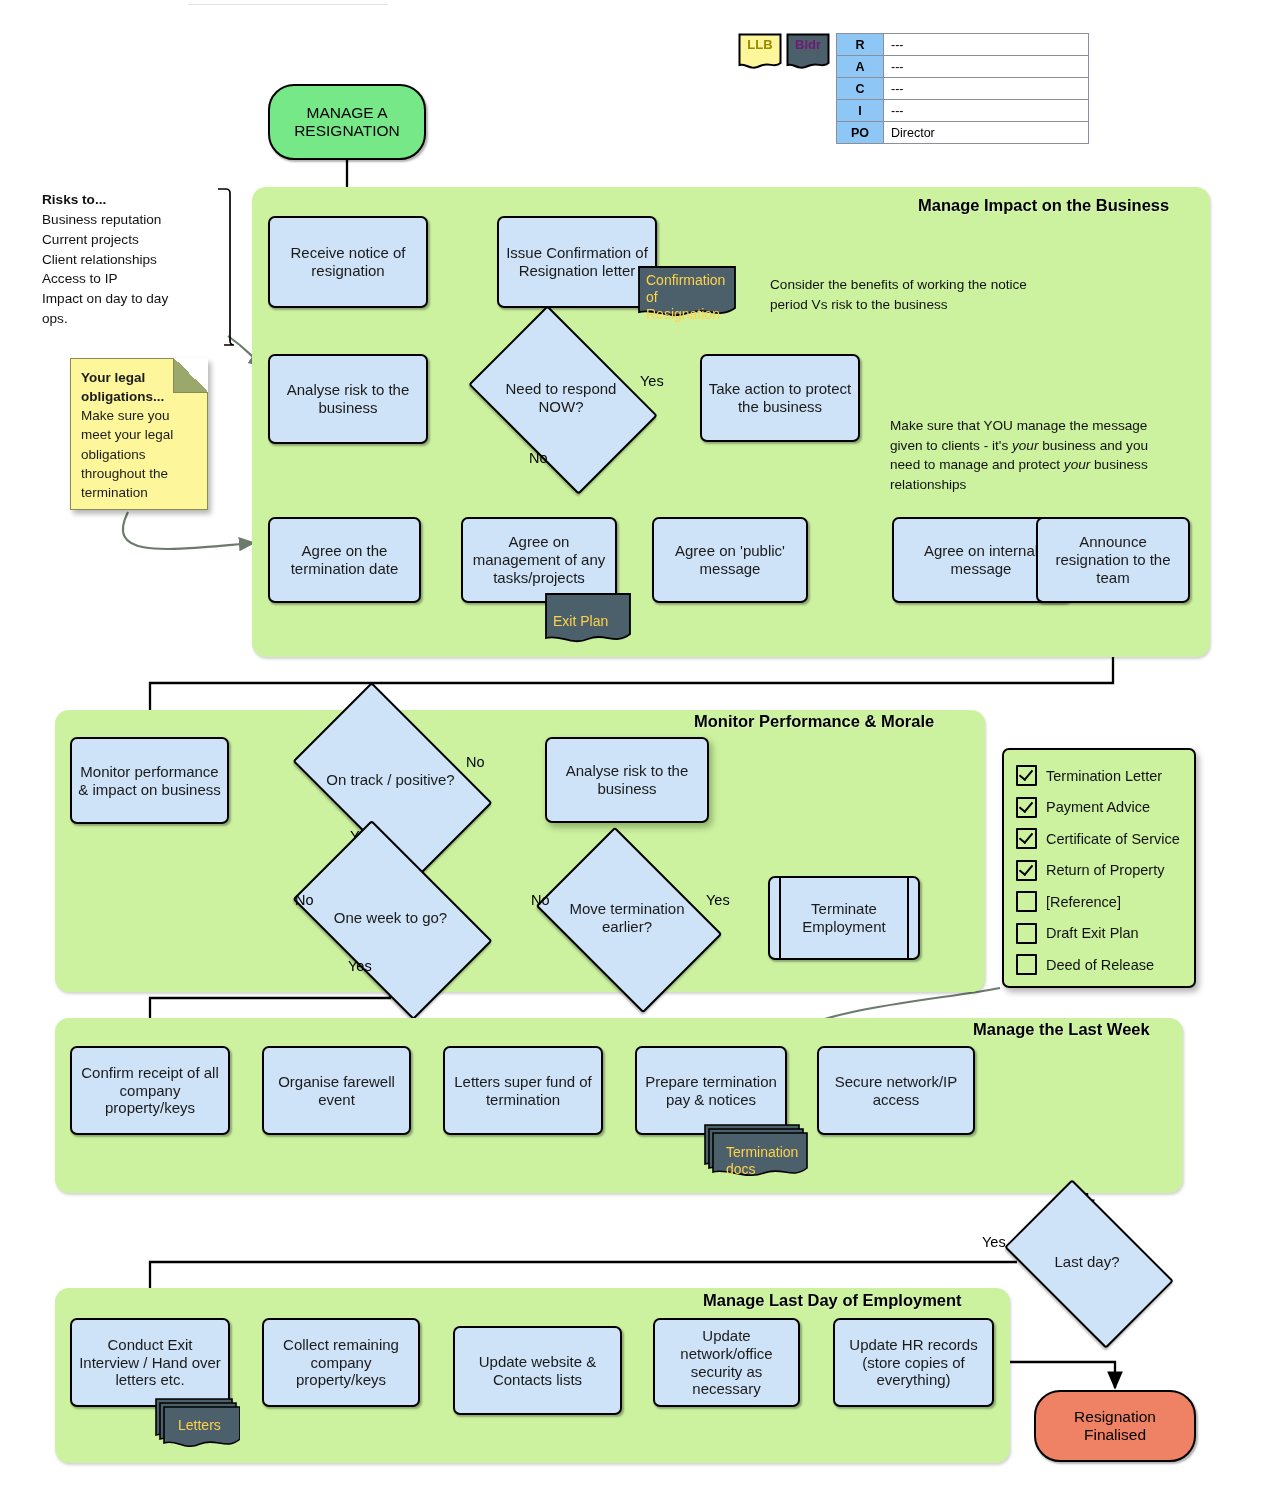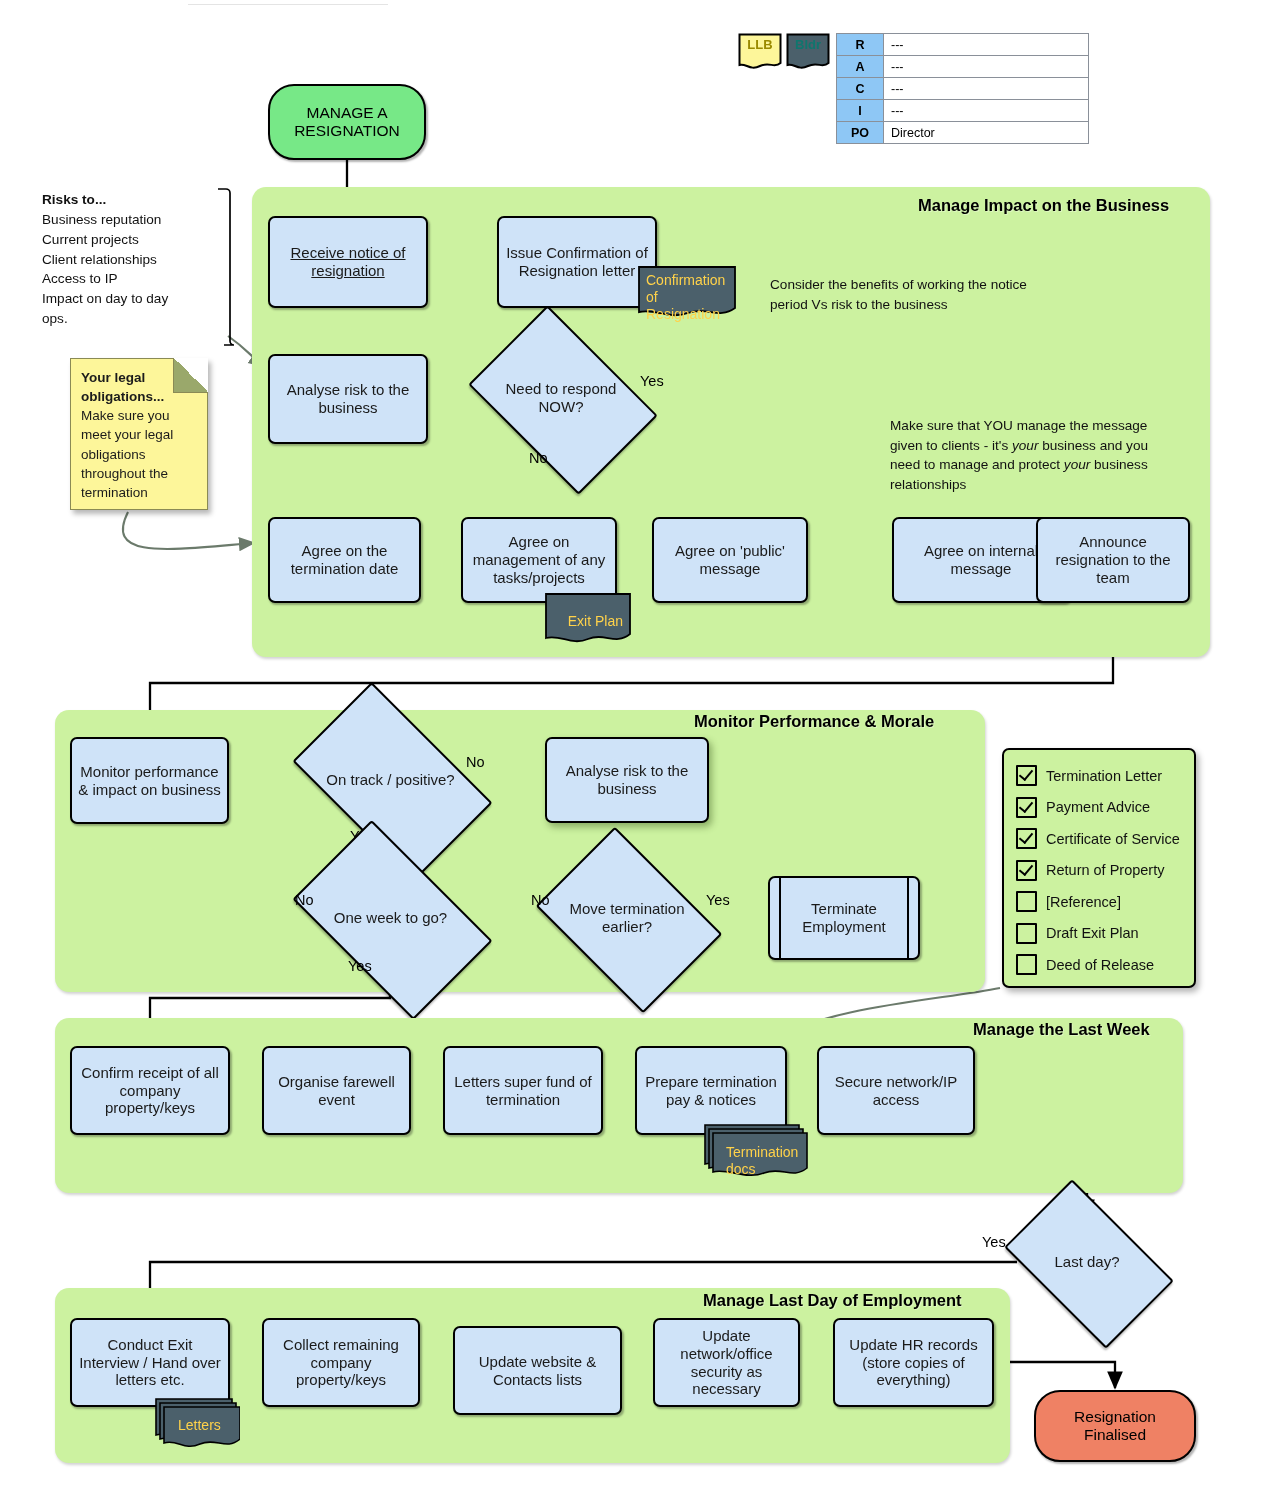--- a/index.html
+++ b/index.html
@@ -181,21 +181,21 @@
       <path d="M886,408 h-8 a4,4 0 0 0 -4,4 v68 a4,4 0 0 1 -4,4 h10"></path>
     </g>
   </svg>
 
   <div class="minitag" style="left:738px;top:33px;color:#9a8a00;">
     <svg class="body" viewBox="0 0 44 40" preserveAspectRatio="none">
       <path d="M1.5,1.5 H42.5 V30 C36,36 32,28 22,33 C12,38 8,30 1.5,32 Z" fill="#fdf69a" stroke="#000" stroke-width="2"></path>
     </svg>
     <span>LLB</span>
   </div>
-  <div class="minitag" style="left:786px;top:33px;color:#0f766e;">
+  <div class="minitag" style="left:786px;top:33px;color:#701a75;">
     <svg class="body" viewBox="0 0 44 40" preserveAspectRatio="none">
       <path d="M1.5,1.5 H42.5 V30 C36,36 32,28 22,33 C12,38 8,30 1.5,32 Z" fill="#4b606b" stroke="#000" stroke-width="2"></path>
     </svg>
     <span>Bldr</span>
   </div>
 
   <table class="raci" style="left:836px;top:33px;">
     <tbody id="raci-body">
         <tr>
           <td class="k">R</td>
@@ -236,54 +236,55 @@
     <div class="fold"></div>
     <b>Your legal obligations...</b><br>
     <span>Make sure you meet your legal obligations throughout the termination</span>
   </div>
 
   <div class="lane" style="left:252px;top:187px;width:958px;height:470px;"></div>
   <div class="lane-title" style="left:918px;top:196px;">Manage Impact on the Business</div>
 
   <div class="node term start" style="left:268px;top:84px;width:158px;height:76px;">MANAGE A<br>RESIGNATION</div>
 
-  <div class="node proc" style="left:268px;top:216px;width:160px;height:92px;text-decoration:underline;">Receive notice of resignation</div>
+  <div class="node proc" style="left:268px;top:216px;width:160px;height:92px;">Receive notice of resignation</div>
   <div class="node proc" style="left:497px;top:216px;width:160px;height:92px;">Issue Confirmation of Resignation letter</div>
 
   <div class="doc" style="left:638px;top:266px;width:98px;height:56px;">
     <svg class="body" viewBox="0 0 98 56" preserveAspectRatio="none">
       <path d="M1,1 H97 V42 C80,54 70,40 50,47 C30,54 18,42 1,46 Z" fill="#4b606b" stroke="#000" stroke-width="1.8"></path>
     </svg>
     <span class="lbl">Confirmation of Resignation</span>
   </div>
 
   <div class="annot" style="left:770px;top:275px;width:270px;">Consider the benefits of working the notice period Vs risk to the business</div>
 
   <div class="node proc" style="left:268px;top:354px;width:160px;height:90px;">Analyse risk to the business</div>
 
   <div class="dia" style="left:485px;top:344px;width:152px;height:108px;">
     <div class="shape"></div>
     <div class="txt">Need to respond NOW?</div>
   </div>
   <div class="elabel" style="left:640px;top:373px;">Yes</div>
   <div class="elabel" style="left:529px;top:450px;">No</div>
 
+  <div class="node proc" style="left:700px;top:354px;width:160px;height:88px;">Take action to protect the business</div>
 
   <div class="annot" style="left:890px;top:416px;width:278px;">
     <span>Make sure that YOU manage the message given to clients - it's </span><i>your</i><span> business and you need to manage and protect </span><i>your</i><span> business relationships</span>
   </div>
 
   <div class="node proc" style="left:461px;top:517px;width:156px;height:86px;">Agree on management of any tasks/projects</div>
   <div class="node proc" style="left:268px;top:517px;width:153px;height:86px;">Agree on the termination date</div>
 
   <div class="doc" style="left:545px;top:593px;width:86px;height:55px;">
     <svg class="body" viewBox="0 0 86 55" preserveAspectRatio="none">
       <path d="M1,1 H85 V41 C70,53 60,39 43,46 C26,53 16,41 1,45 Z" fill="#4b606b" stroke="#000" stroke-width="1.8"></path>
     </svg>
-    <span class="lbl" style="padding-top:14px;display:block;text-align:right;">Exit Plan</span>
+    <span class="lbl" style="padding-top:14px;display:block;text-align:left;">Exit Plan</span>
   </div>
 
   <div class="node proc" style="left:652px;top:517px;width:156px;height:86px;">Agree on 'public' message</div>
   <div class="node proc" style="left:892px;top:517px;width:178px;height:86px;">Agree on internal message</div>
   <div class="node proc" style="left:1036px;top:517px;width:154px;height:86px;">Announce resignation to the team</div>
 
   <div class="lane" style="left:55px;top:710px;width:930px;height:282px;"></div>
   <div class="lane-title" style="left:694px;top:712px;">Monitor Performance &amp; Morale</div>
 
   <div class="node proc" style="left:70px;top:737px;width:159px;height:87px;">Monitor performance &amp; impact on business</div>

